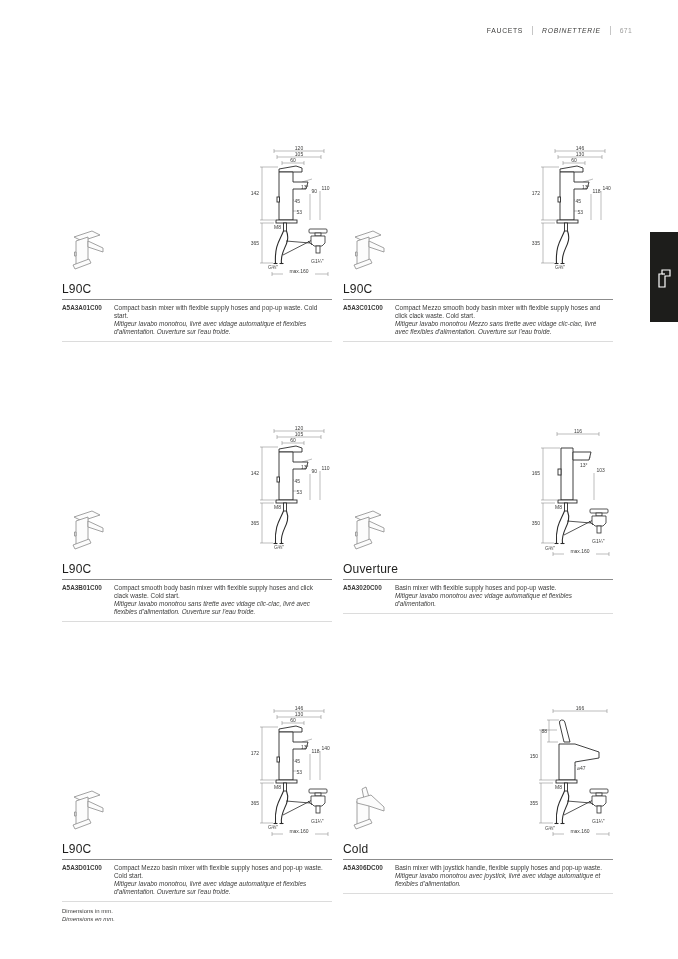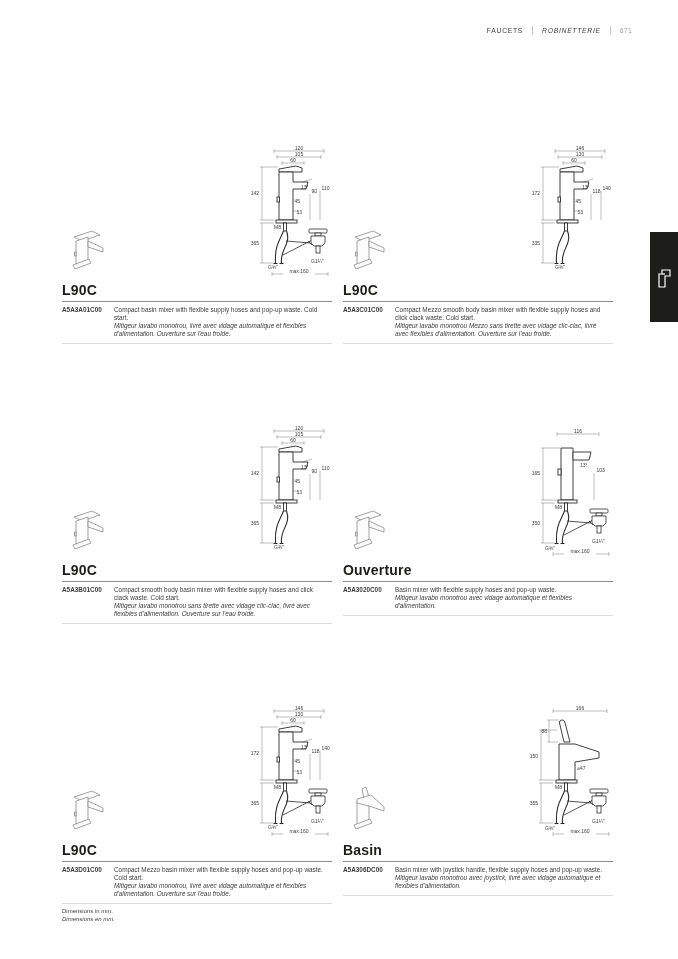--- a/index.html
+++ b/index.html
@@ -13,21 +13,21 @@
   .header .pageno{color:#9d9d9c;letter-spacing:.3px}
 
   
   .side-tab{position:absolute;right:0;top:232px;width:28px;height:90px;background:#1d1d1b;display:flex;align-items:center;justify-content:center}
 
   
   .entry{position:absolute;width:270px}
   .figures{position:relative;height:140px}
   .photo{position:absolute;left:0;bottom:2px}
   .tech{position:absolute;right:-6px;top:0}
-  .pname{font-size:14px;font-weight:bold;color:#1d1d1b;letter-spacing:.2px;margin-bottom:3px}
+  .pname{font-size:12px;font-weight:normal;color:#1d1d1b;letter-spacing:.2px;margin-bottom:3px}
   .rule{height:1px;background:#8c8c8c}
   .rule.light{background:#dcdcdc}
   .inforow{display:flex;padding:3.5px 0 5px}
   .code{width:52px;flex:none;font-weight:bold;font-size:6.4px;line-height:8px}
   .desc{width:214px;font-size:6.4px;line-height:8px}
   .desc .fr{font-style:italic}
 
   
   .footer{position:absolute;left:62px;top:907px;font-size:6px;line-height:8px;color:#3c3c3b}
   .footer .fr{font-style:italic}
@@ -395,21 +395,21 @@
           <text x="11" y="56" text-anchor="end">150</text>
           <text x="11" y="103" text-anchor="end">355</text>
           <text x="50" y="68">⌀47</text>
           <text x="35" y="86.5" text-anchor="end">M8</text>
           <text x="18" y="128">G⅜"</text>
           <text x="65" y="120.5">G1¼"</text>
           <text x="53" y="130.5" text-anchor="middle">max.160</text>
         </svg>
       </div>
     </div>
-    <h3 class="pname">Basin</h3>
+    <h3 class="pname">Cold</h3>
     <div class="rule"></div>
     <div class="inforow">
       <span class="code">A5A306DC00</span>
       <div class="desc">
         <p class="en">Basin mixer with joystick handle, flexible supply hoses and pop-up waste.</p>
         <p class="fr">Mitigeur lavabo monotrou avec joystick, livré avec vidage automatique et flexibles d'alimentation.</p>
       </div>
     </div>
     <div class="rule light"></div>
   </section>

